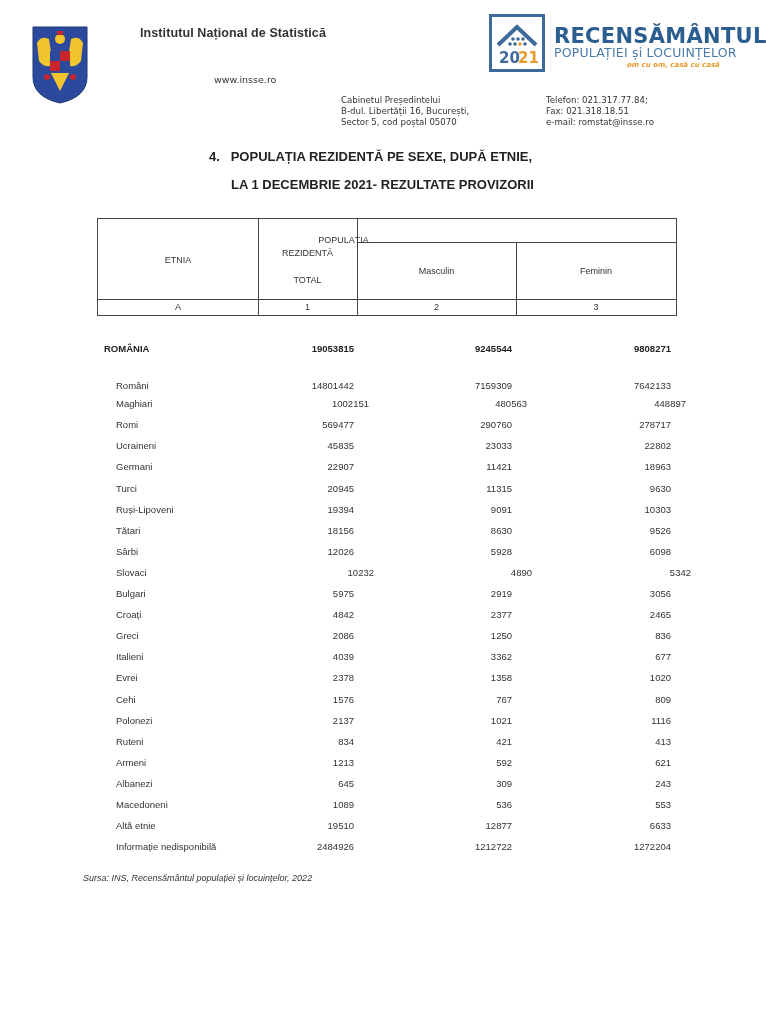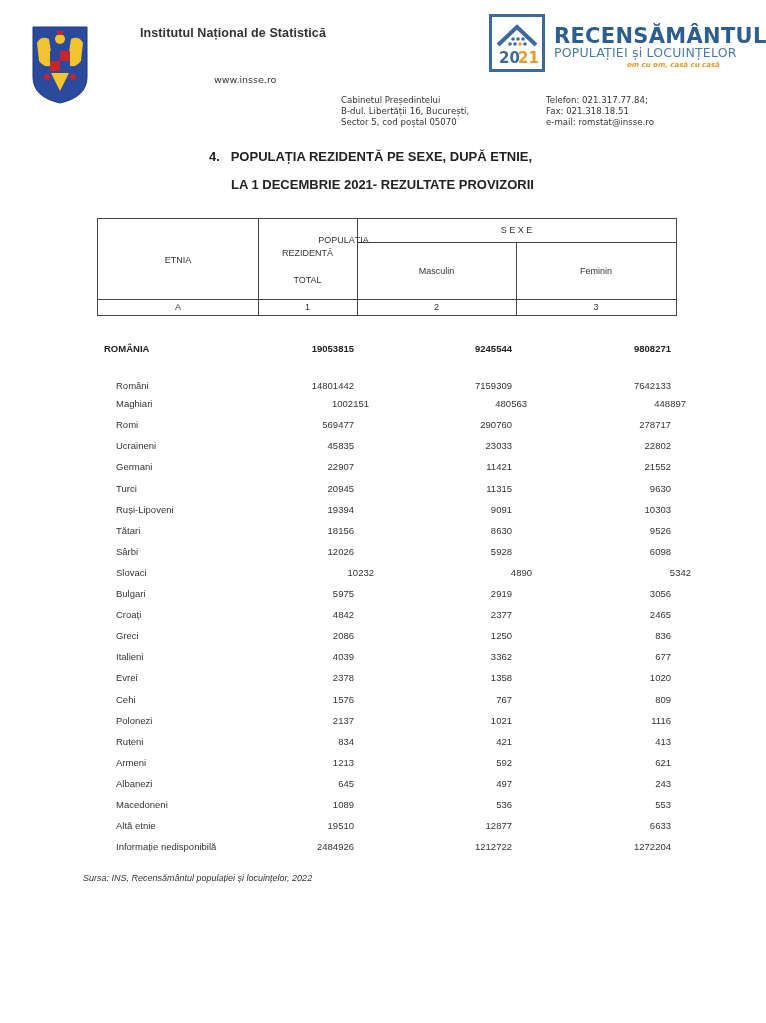--- a/index.html
+++ b/index.html
@@ -111,21 +111,20 @@
   <div class="vline" style="left:259px; top:0; height:96px;"></div>
   <div class="vline" style="left:418px; top:23px; height:73px;"></div>
 
   <div class="hline" style="left:259px; top:23px; width:319px;"></div>
   <div class="hline" style="left:0; top:80px; width:578px;"></div>
 
   <div class="hcell" style="left:0; width:160px; top:36px;">ETNIA</div>
   <div class="hcell" style="left:160px; width:99px; top:16px;padding-left:36px;">POPULAȚIA</div>
   <div class="hcell" style="left:160px; width:99px; top:29px;">REZIDENTĂ</div>
   <div class="hcell" style="left:160px; width:99px; top:56px;">TOTAL</div>
-  <div class="hcell" style="left:259px; width:319px; top:6px;">S E X E</div>
   <div class="hcell" style="left:259px; width:159px; top:47px;">Masculin</div>
   <div class="hcell" style="left:418px; width:160px; top:47px;">Feminin</div>
 
   <div class="hcell" style="left:0; width:160px; top:83px;">A</div>
   <div class="hcell" style="left:160px; width:99px; top:83px;">1</div>
   <div class="hcell" style="left:259px; width:159px; top:83px;">2</div>
   <div class="hcell" style="left:418px; width:160px; top:83px;">3</div>
 </div>
 
 <div class="row total" style="top:343px;">
@@ -157,21 +156,21 @@
     <div class="row" style="top: 440.3px;">
       <span class="name">Ucraineni</span>
       <span class="c1">45835</span>
       <span class="c2">23033</span>
       <span class="c3">22802</span>
     </div>
     <div class="row" style="top: 461.4px;">
       <span class="name">Germani</span>
       <span class="c1">22907</span>
       <span class="c2">11421</span>
-      <span class="c3">21552</span>
+      <span class="c3">18963</span>
     </div>
     <div class="row" style="top: 482.5px;">
       <span class="name">Turci</span>
       <span class="c1">20945</span>
       <span class="c2">11315</span>
       <span class="c3">9630</span>
     </div>
     <div class="row" style="top: 503.6px;">
       <span class="name">Ruși-Lipoveni</span>
       <span class="c1">19394</span>
@@ -246,21 +245,21 @@
     </div>
     <div class="row" style="top: 756.8px;">
       <span class="name">Armeni</span>
       <span class="c1">1213</span>
       <span class="c2">592</span>
       <span class="c3">621</span>
     </div>
     <div class="row" style="top: 777.9px;">
       <span class="name">Albanezi</span>
       <span class="c1">645</span>
-      <span class="c2">497</span>
+      <span class="c2">309</span>
       <span class="c3">243</span>
     </div>
     <div class="row" style="top: 799px;">
       <span class="name">Macedoneni</span>
       <span class="c1">1089</span>
       <span class="c2">536</span>
       <span class="c3">553</span>
     </div>
     <div class="row" style="top: 820.1px;">
       <span class="name">Altă etnie</span>

